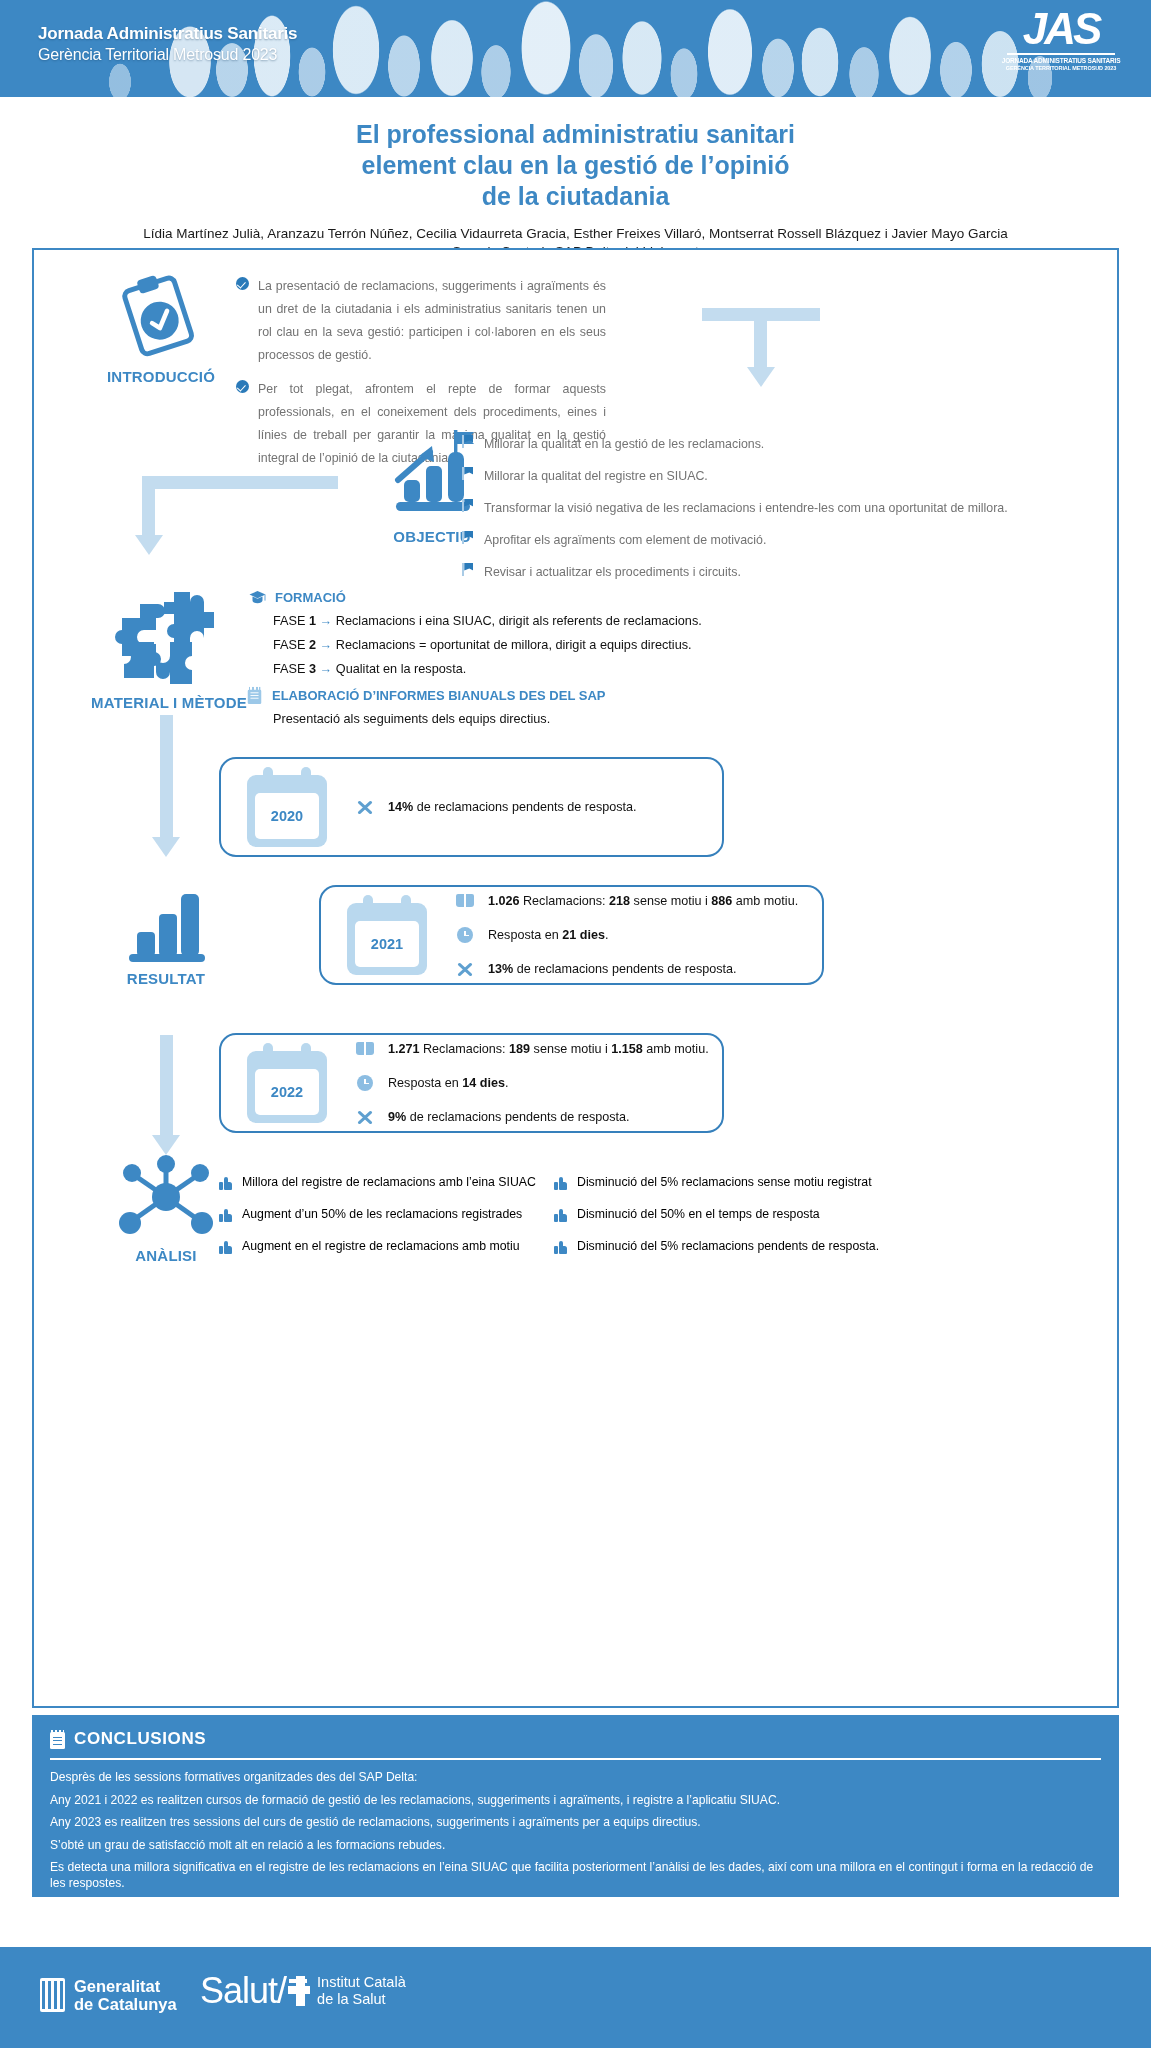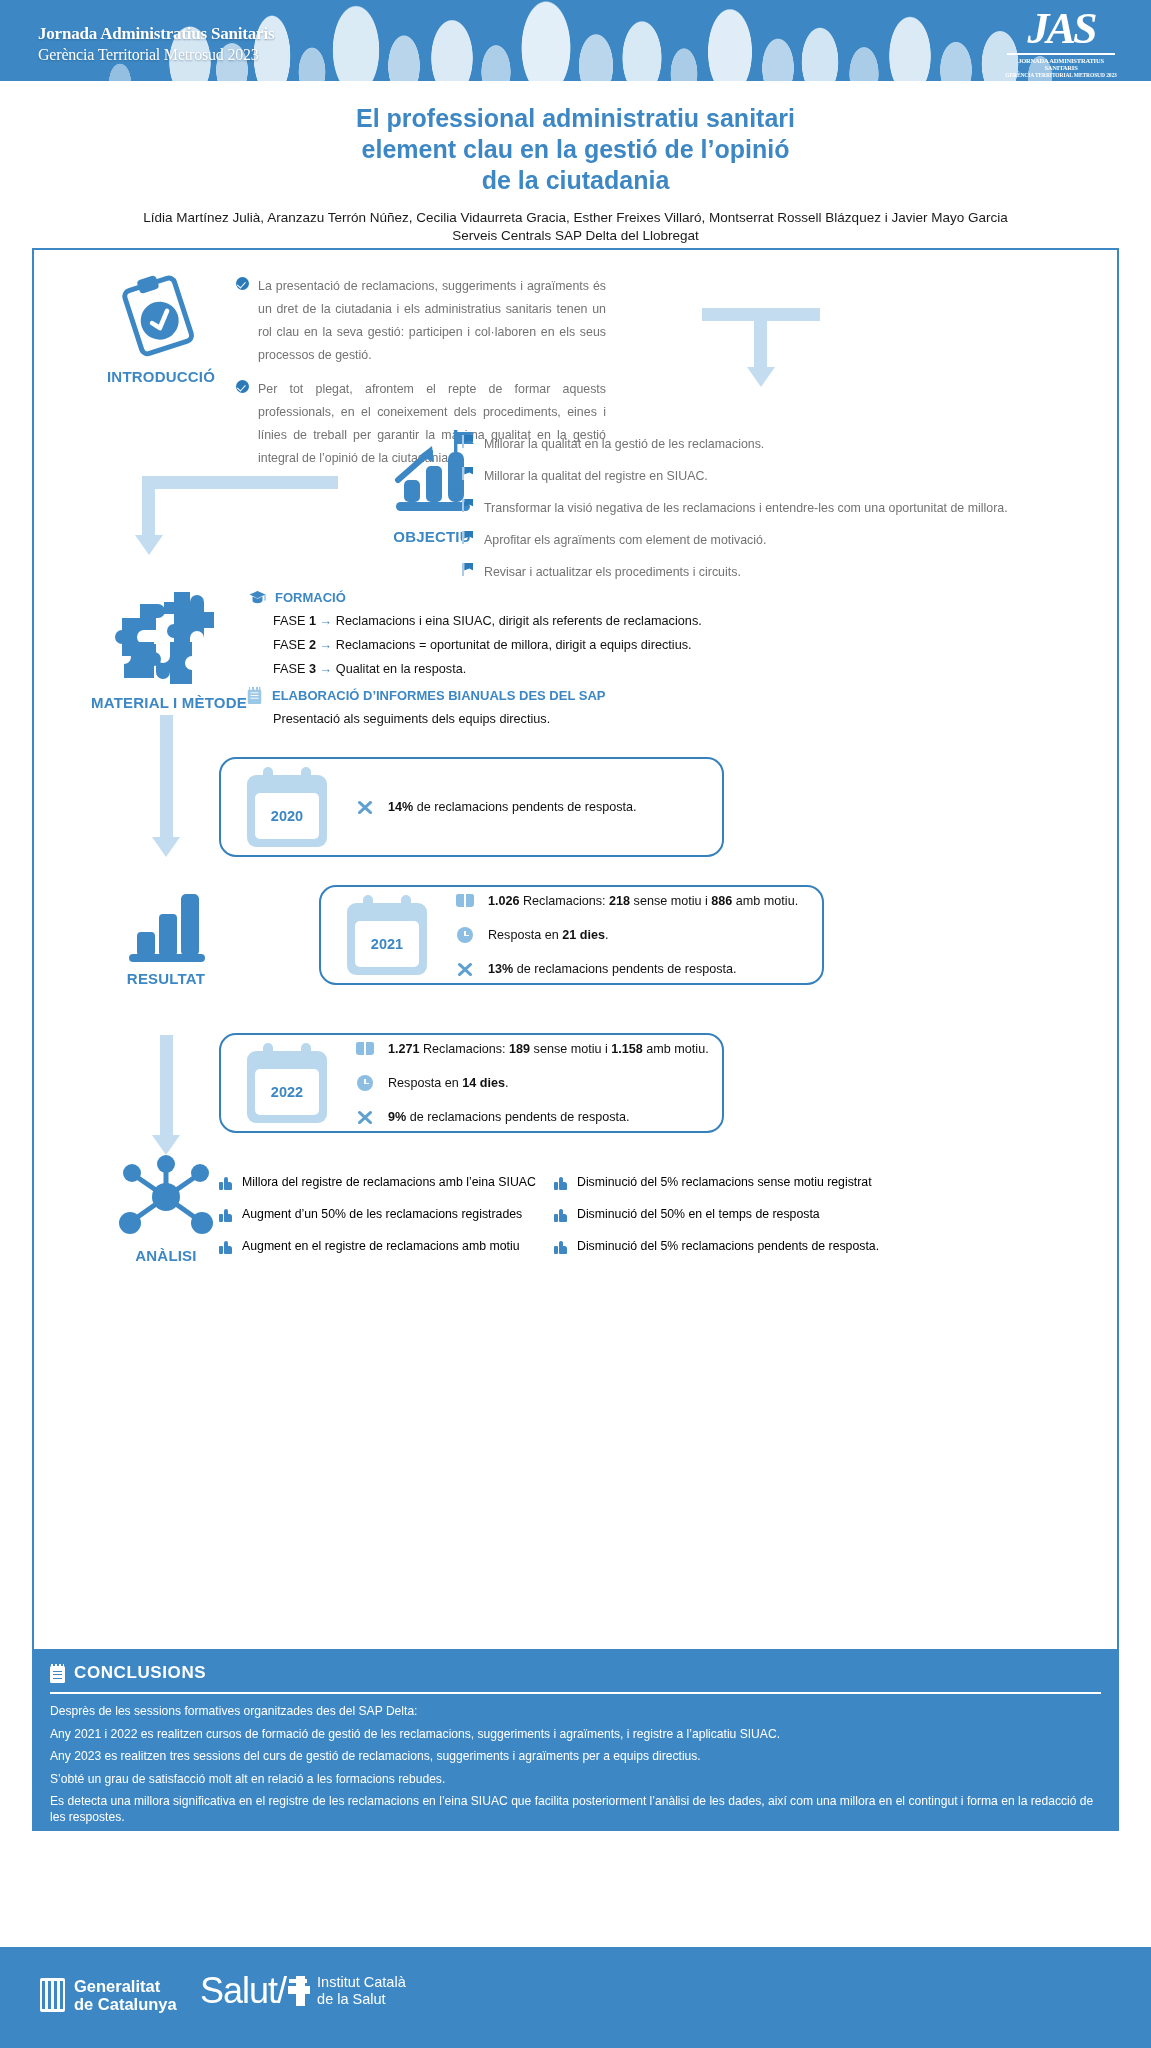--- a/index.html
+++ b/index.html
@@ -6,24 +6,23 @@
   body {
     width: 1151px; height: 2048px;
     font-family: "Liberation Sans", sans-serif;
     background: #ffffff;
     position: relative;
     overflow: hidden;
   }
   
   .banner {
     position: relative;
-    height: 81px;
+    height: 97px;
     background: #3d88c4;
     overflow: hidden;
-    font-family: Liberation Serif, serif;
   }
   .banner-rocks {
     position: absolute; inset: 0;
     background:
       radial-gradient(ellipse 34px 58px at 190px 62px, rgba(226,238,247,.92) 0 60%, transparent 62%),
       radial-gradient(ellipse 26px 44px at 232px 70px, rgba(205,226,242,.85) 0 60%, transparent 62%),
       radial-gradient(ellipse 30px 66px at 272px 56px, rgba(236,245,251,.9) 0 60%, transparent 62%),
       radial-gradient(ellipse 22px 40px at 312px 72px, rgba(198,221,240,.8) 0 60%, transparent 62%),
       radial-gradient(ellipse 38px 72px at 356px 50px, rgba(232,243,250,.92) 0 60%, transparent 62%),
       radial-gradient(ellipse 26px 50px at 404px 66px, rgba(206,227,243,.85) 0 60%, transparent 62%),
@@ -145,21 +144,21 @@
   .ic-clock .h1 { position: absolute; left: 9.3px; top: 5px; width: 1.6px; height: 5px; background: #fff; }
   .ic-clock .h2 { position: absolute; left: 9.3px; top: 8.6px; width: 5px; height: 1.6px; background: #fff; }
   
   .ic-x .s1, .ic-x .s2 { position: absolute; left: 1px; top: 8px; width: 18px; height: 3px; background: #5fa0d0; border-radius: 2px; }
   .ic-x .s1 { transform: rotate(42deg); } .ic-x .s2 { transform: rotate(-42deg); }
 
   b { font-weight: bold; }
 
   
   .conclusions {
-    position: absolute; left: 32px; top: 1649px; width: 1087px; height: 182px;
+    position: absolute; left: 32px; top: 1715px; width: 1087px; height: 182px;
     background: #3d88c4; color: #fff; padding: 14px 18px 0 18px;
   }
   .conc-head { display: flex; align-items: center; gap: 9px; }
   .conc-title { font-size: 17px; font-weight: bold; letter-spacing: .6px; }
   .conc-rule { border-top: 2px solid #fff; margin: 9px 0 10px; }
   .conc-line { font-size: 12.1px; line-height: 15.5px; margin-bottom: 7px; }
   .notepad { width: 15px; height: 19px; position: relative; }
   .notepad .pg { position: absolute; left: 0; top: 2.5px; width: 15px; height: 16.5px; background: #fff; border-radius: 1.5px; }
   .notepad .rings { position: absolute; left: 1px; top: 0; width: 13px; height: 4px;
      background: repeating-linear-gradient(to right, #fff 0 2px, transparent 2px 4px); }

